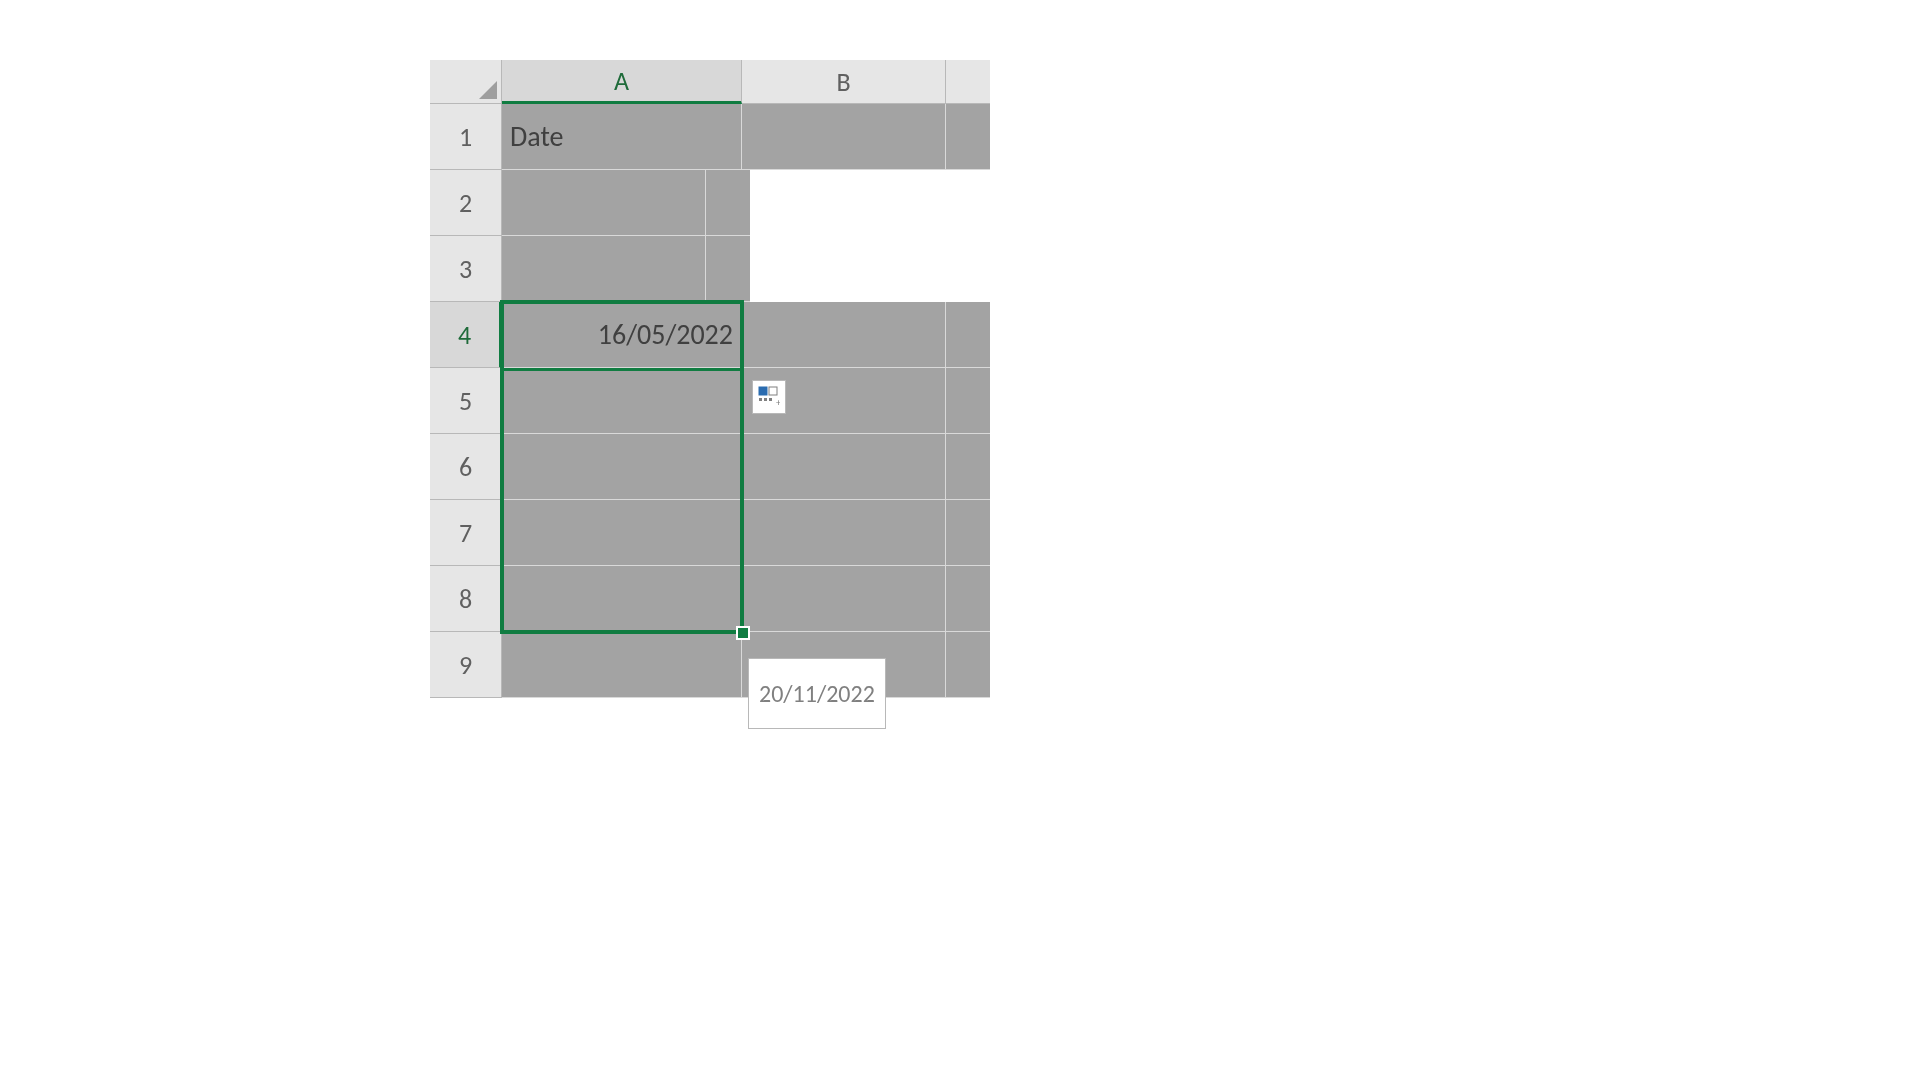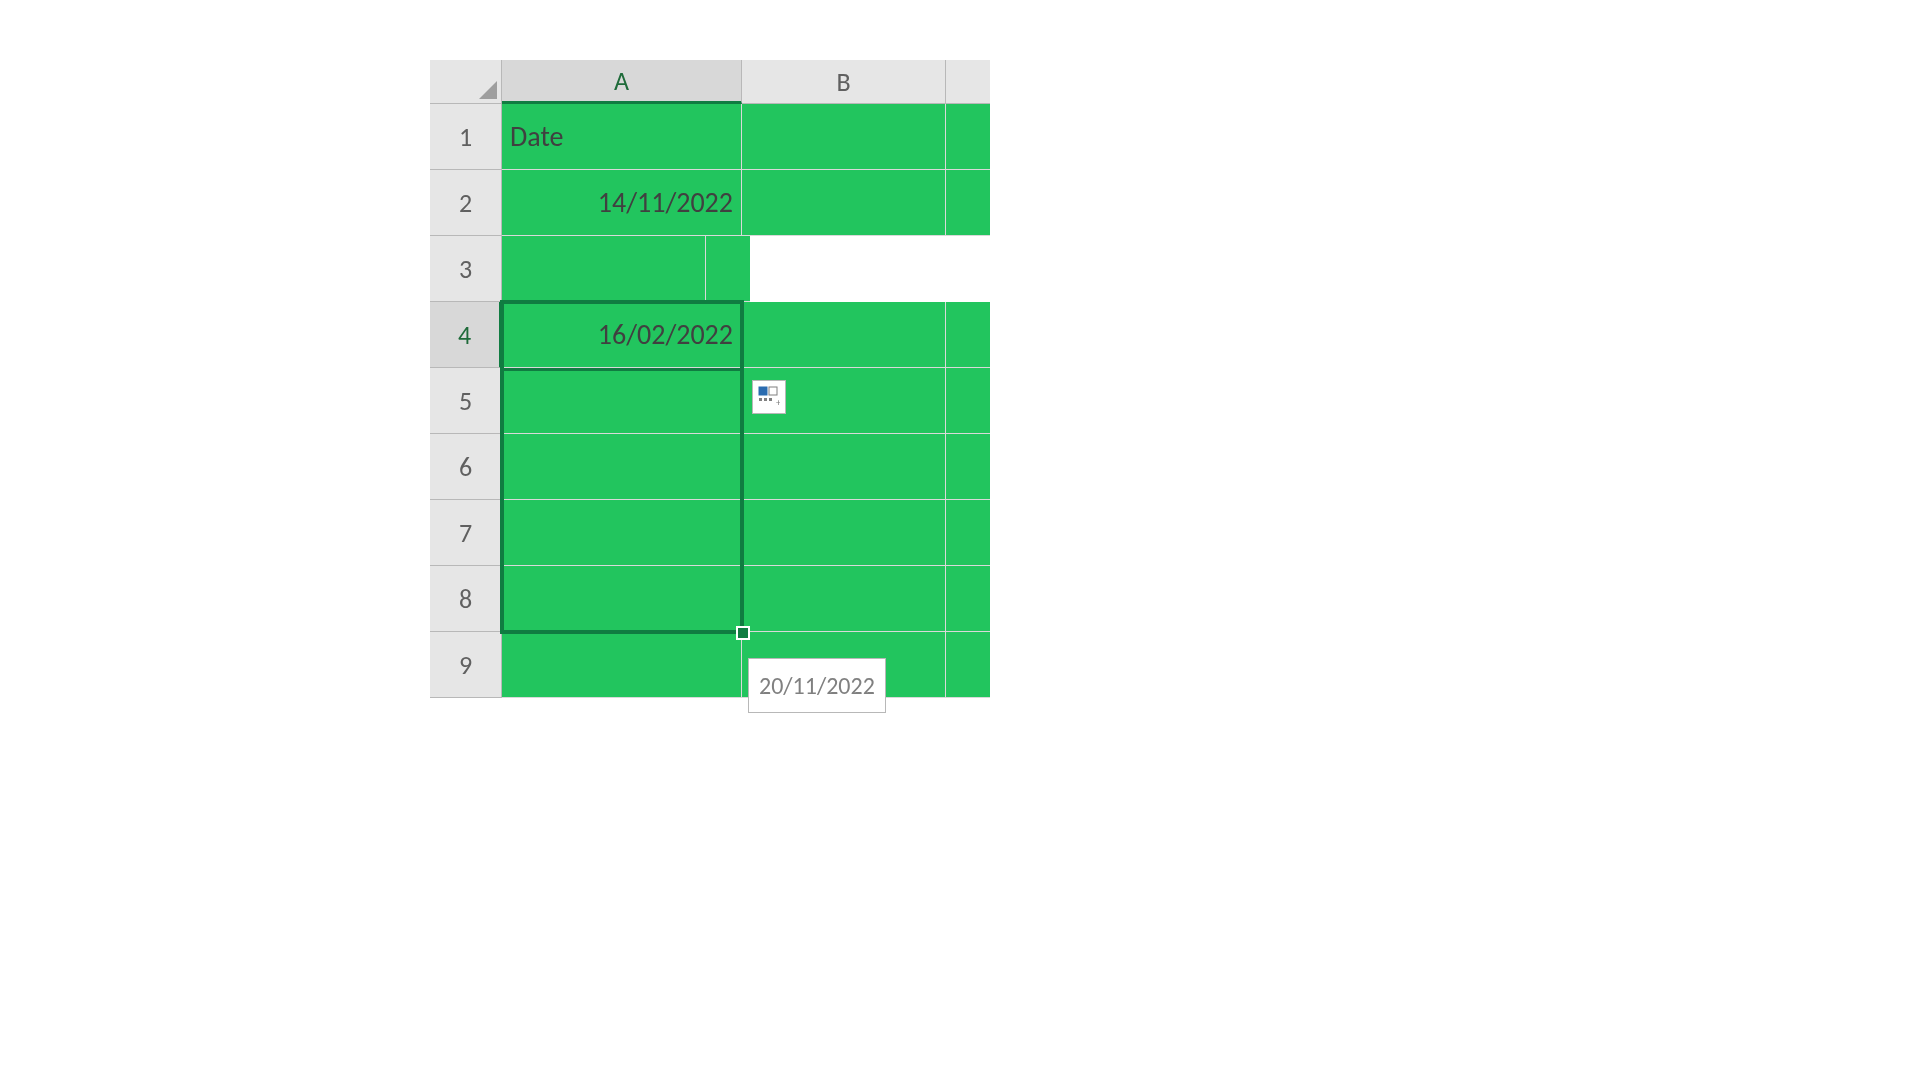--- a/index.html
+++ b/index.html
@@ -99,21 +99,21 @@
   .cell {
     height: 100%;
     border-right: 1px solid #d9d9d9;
     border-bottom: 1px solid #d9d9d9;
     box-sizing: border-box;
     display: flex;
     align-items: center;
     padding: 0 8px;
     font-size: 28px;
     color: #404040;
-    background: #22c55e;
+    background: #a3a3a3;
     white-space: nowrap;
   }
   .cell.right { justify-content: flex-end; }
   .cell.left  { justify-content: flex-start; }
   
   .col-A { width: 240px; }
   .col-B { width: 204px; }
   .col-C { width: 44px; border-right: none; }
   
   .selection {
@@ -153,21 +153,21 @@
     justify-content: center;
   }
   .autofill-btn svg { display: block; }
   
   .drag-tip {
     position: absolute;
     background: #ffffff;
     border: 1px solid #b8b8b8;
     font-size: 24px;
     color: #808080;
-    padding: 12px 10px;
+    padding: 20px 10px;
     z-index: 7;
     white-space: nowrap;
   }
 </style>
 </head>
 <body>
 
 <div class="canvas">
   <div class="sheet-wrap">
     <div class="grid">
@@ -185,34 +185,33 @@
 
         <div class="row">
           <div class="row-header">1</div>
           <div class="cell col-A left">Date</div>
           <div class="cell col-B"></div>
           <div class="cell col-C"></div>
         </div>
 
         <div class="row">
           <div class="row-header">2</div>
-          <div class="cell col-A right">14/11/2022</div>
           <div class="cell col-B"></div>
           <div class="cell col-C"></div>
         </div>
 
         <div class="row">
           <div class="row-header">3</div>
           <div class="cell col-B"></div>
           <div class="cell col-C"></div>
         </div>
 
         <div class="row">
           <div class="row-header selected">4</div>
-          <div class="cell col-A right">16/02/2022</div>
+          <div class="cell col-A right">16/05/2022</div>
           <div class="cell col-B"></div>
           <div class="cell col-C"></div>
         </div>
 
         <div class="row">
           <div class="row-header">5</div>
           <div class="cell col-A"></div>
           <div class="cell col-B"></div>
           <div class="cell col-C"></div>
         </div>

